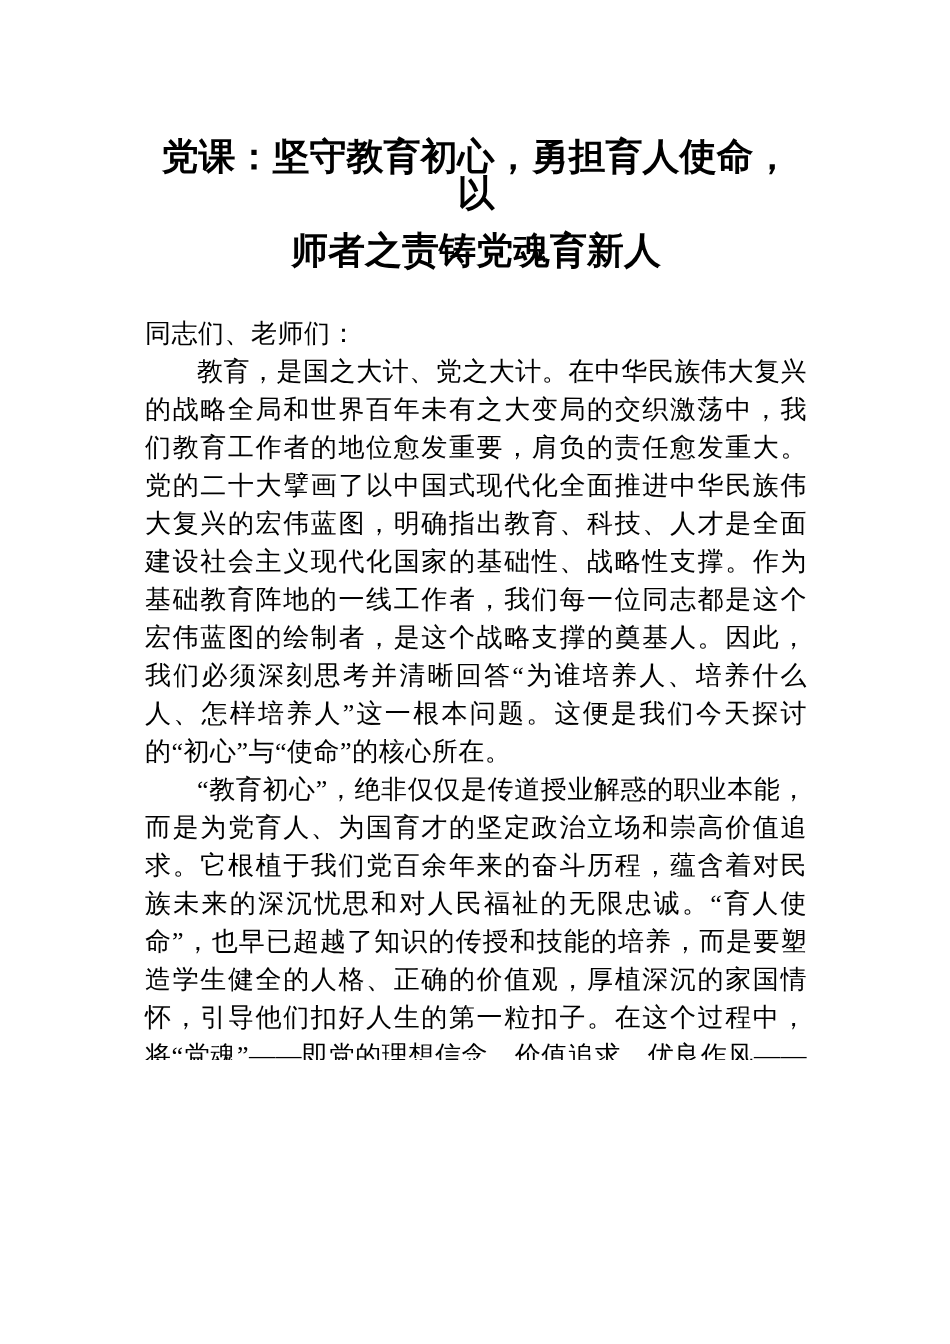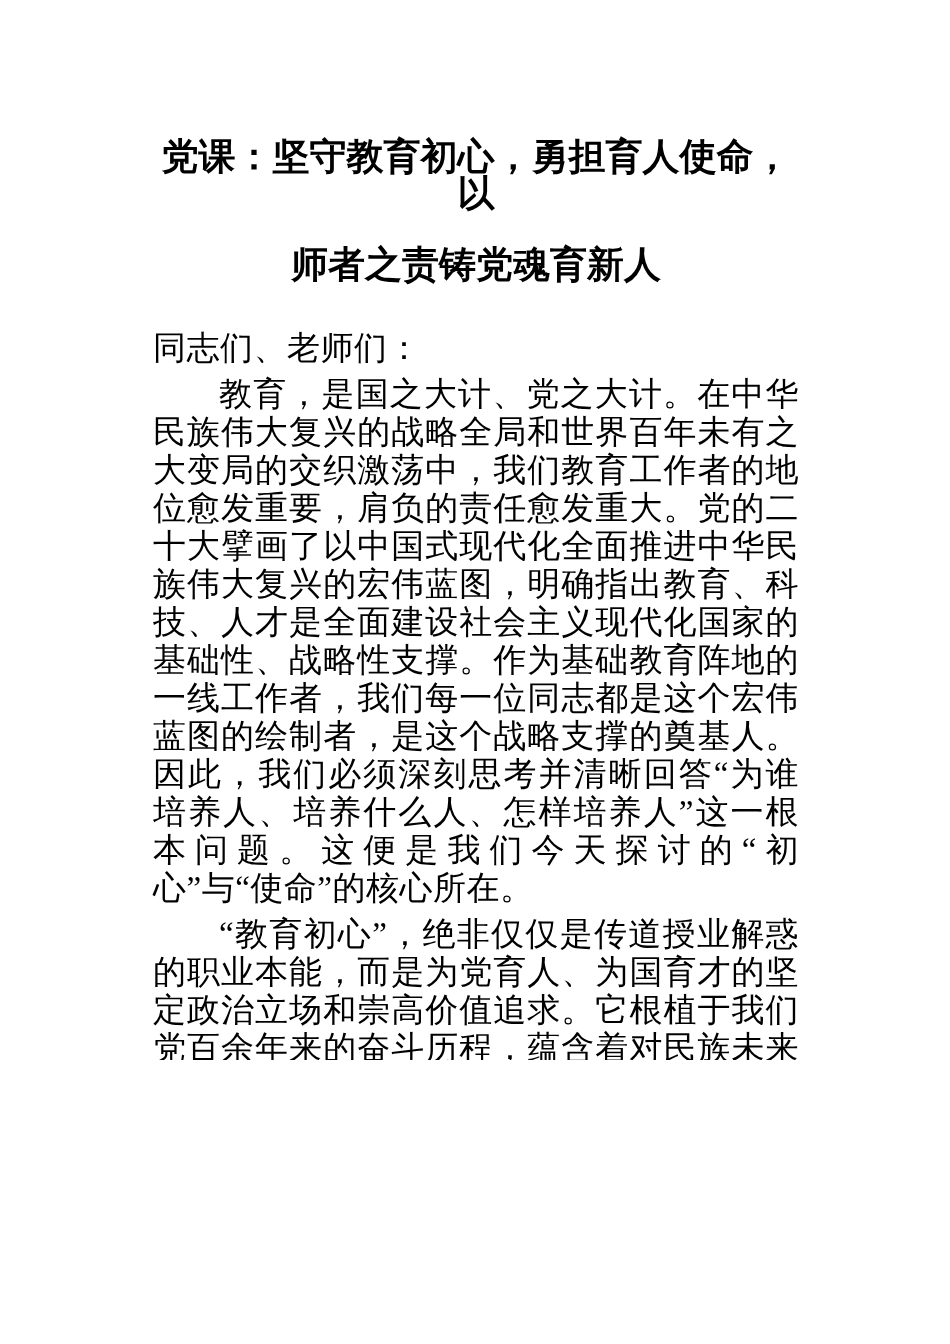--- a/index.html
+++ b/index.html
@@ -26,25 +26,25 @@
     margin: 0 0 46px 0;
     font-size: 37px;
     font-weight: bold;
     text-align: center;
     line-height: 1;
   }
   .doc-title .title-line {
     display: block;
   }
   .doc-title .title-line + .title-line {
-    margin-top: 34px;
+    margin-top: 20px;
   }
   .body-text p.para {
-    margin: 8px;
-    font-size: 33px;
+    margin: 0;
+    font-size: 26px;
     line-height: 38px;
     text-align: justify;
     text-justify: inter-character;
     letter-spacing: 0.5px;
   }
   .body-text p.para.indent {
     text-indent: 2em;
   }
   .body-text p.para.no-indent {
     text-indent: 0;

